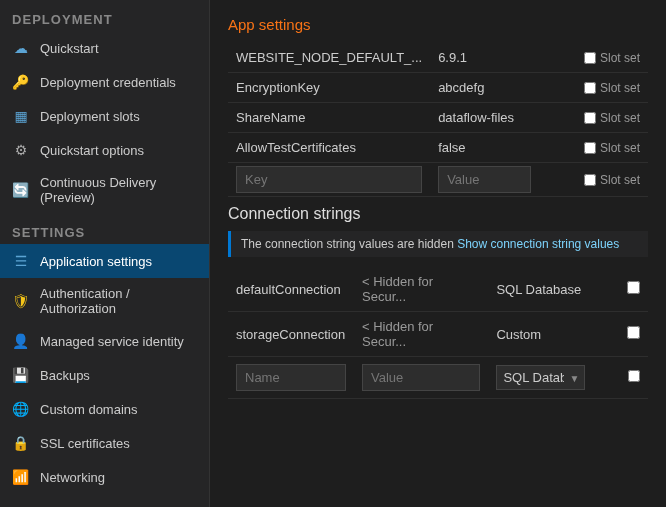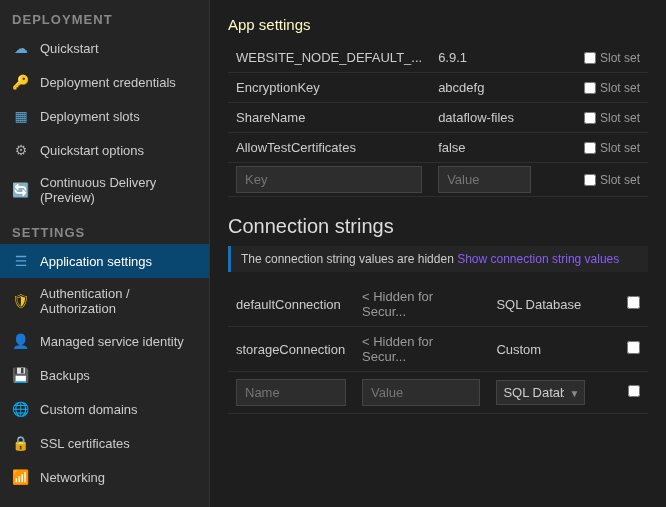--- a/index.html
+++ b/index.html
@@ -77,21 +77,21 @@
       background: #1e1e1e;
       overflow-y: auto;
       padding: 16px 18px;
     }
     .main::-webkit-scrollbar { width: 6px; }
     .main::-webkit-scrollbar-track { background: #1e1e1e; }
     .main::-webkit-scrollbar-thumb { background: #555; }
 
     .section-title {
       font-size: 15px;
-      color: #fef9c3;
+      color: #f97316;
       font-weight: 400;
       margin-bottom: 10px;
     }
 
     .settings-table {
       width: 100%;
       border-collapse: collapse;
       margin-bottom: 4px;
     }
     .settings-table tr {
@@ -139,37 +139,37 @@
       background: #2d2d2d;
       border: 1px solid #444;
       color: #888;
       padding: 5px 8px;
       font-size: 13px;
       width: 100%;
       outline: none;
     }
 
     .connection-section-title {
-      font-size: 20px;
+      font-size: 16px;
       color: #ddd;
       font-weight: 400;
-      margin-top: 18px;
+      margin-top: 8px;
       margin-bottom: 8px;
     }
 
     .hidden-notice {
       border-left: 3px solid #0078d4;
       padding: 6px 10px;
       background: #252526;
       margin-bottom: 10px;
       font-size: 12px;
       color: #ccc;
     }
     .show-link {
-      color: #8b5cf6;
+      color: #7dd3fc;
       cursor: pointer;
       text-decoration: none;
     }
 
     .conn-table {
       width: 100%;
       border-collapse: collapse;
     }
     .conn-table tr {
       border-bottom: 1px solid #2e2e2e;

